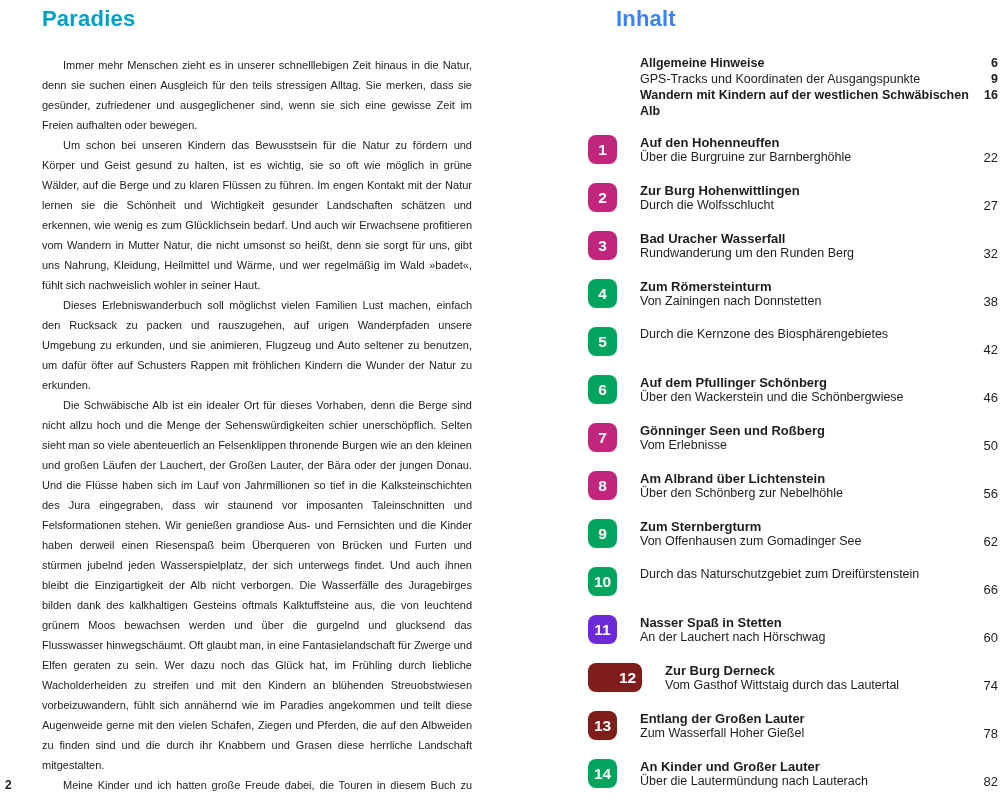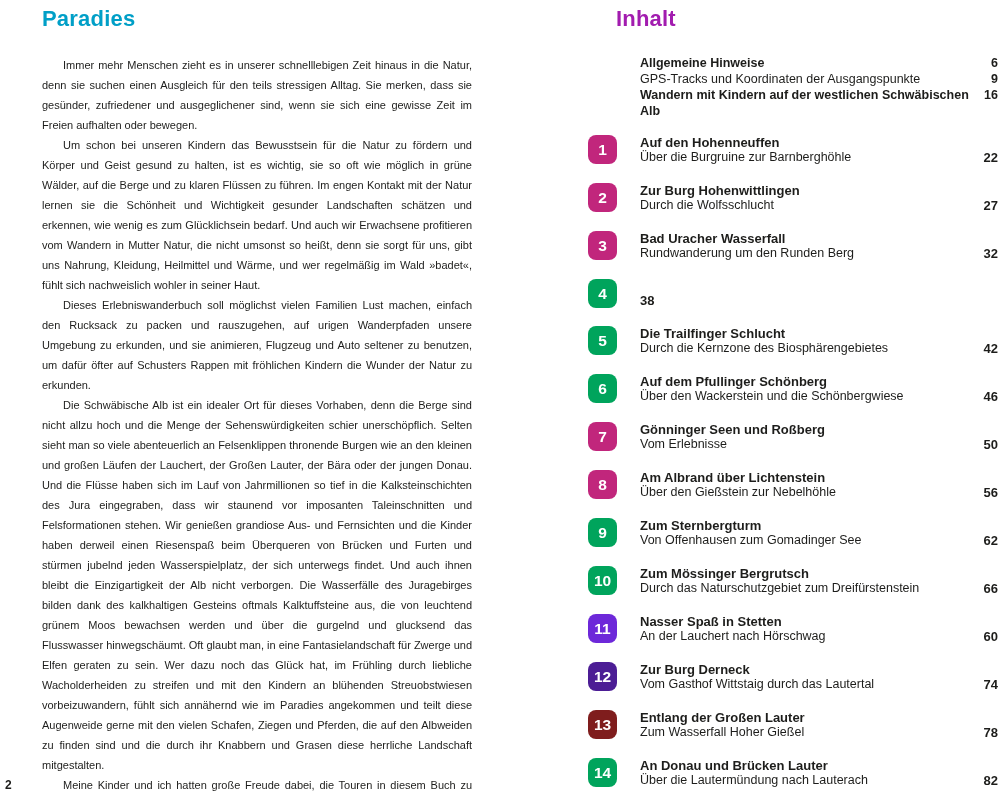--- a/index.html
+++ b/index.html
@@ -33,21 +33,21 @@
   .tour-list { margin-top: 16px; }
   .tour-row { display: flex; align-items: flex-start; margin-bottom: 18px; }
   .badge {
     width: 29px; height: 29px; border-radius: 8px; color: #fff;
     font-weight: 700; font-size: 15.5px; display: flex; align-items: center;
     justify-content: center; flex: 0 0 29px; margin-right: 23px;
   }
   .tour-text { flex: 1; min-height: 30px; }
   .tour-title { font-size: 13px; font-weight: 700; line-height: 15px; }
   .tour-subtitle { font-size: 12.5px; line-height: 15px; }
-  .tour-page { font-size: 13px; font-weight: 700; line-height: 15px; align-self: flex-end; margin-left: 0; }
+  .tour-page { font-size: 13px; font-weight: 400; line-height: 15px; align-self: flex-end; margin-left: 16px; }
 
   .folio { position: absolute; left: 5px; bottom: 8px; font-size: 12px; font-weight: 700; }
 </style>
 </head>
 <body>
 
 <div class="col-vorwort">
   <h1 class="section-title" style="color: rgb(0, 159, 199);">Paradies</h1>
   <div class="vorwort-body">
     <p>Immer mehr Menschen zieht es in unserer schnelllebigen Zeit hinaus in die Natur, denn sie suchen einen Ausgleich für den teils stressigen Alltag. Sie merken, dass sie gesünder, zufriedener und ausgeglichener sind, wenn sie sich eine gewisse Zeit im Freien aufhalten oder bewegen.</p>
@@ -56,21 +56,21 @@
     <p>Die Schwäbische Alb ist ein idealer Ort für dieses Vorhaben, denn die Berge sind nicht allzu hoch und die Menge der Sehenswürdigkeiten schier unerschöpflich. Selten sieht man so viele abenteuerlich an Felsenklippen thronende Burgen wie an den kleinen und großen Läufen der Lauchert, der Großen Lauter, der Bära oder der jungen Donau. Und die Flüsse haben sich im Lauf von Jahrmillionen so tief in die Kalksteinschichten des Jura eingegraben, dass wir staunend vor imposanten Taleinschnitten und Felsformationen stehen. Wir genießen grandiose Aus- und Fernsichten und die Kinder haben derweil einen Riesenspaß beim Überqueren von Brücken und Furten und stürmen jubelnd jeden Wasserspielplatz, der sich unterwegs findet. Und auch ihnen bleibt die Einzigartigkeit der Alb nicht verborgen. Die Wasserfälle des Juragebirges bilden dank des kalkhaltigen Gesteins oftmals Kalktuffsteine aus, die von leuchtend grünem Moos bewachsen werden und über die gurgelnd und glucksend das Flusswasser hinwegschäumt. Oft glaubt man, in eine Fantasielandschaft für Zwerge und Elfen geraten zu sein. Wer dazu noch das Glück hat, im Frühling durch liebliche Wacholderheiden zu streifen und mit den Kindern an blühenden Streuobstwiesen vorbeizuwandern, fühlt sich annähernd wie im Paradies angekommen und teilt diese Augenweide gerne mit den vielen Schafen, Ziegen und Pferden, die auf den Albweiden zu finden sind und die durch ihr Knabbern und Grasen diese herrliche Landschaft mitgestalten.</p>
     <p>Meine Kinder und ich hatten große Freude dabei, die Touren in diesem Buch zu unternehmen, und wir freuen uns, diese Erlebnisse mit anderen Menschen teilen zu können. Geteilte Freude ist doppelte Freude.</p>
   </div>
   <div class="signature">
     <span>Marcel Gisler</span>
     <span>Frühjahr 2023</span>
   </div>
 </div>
 
 <div class="col-inhalt">
-  <h1 class="section-title" style="color: #a21caf; margin-left: 28px;">Inhalt</h1>
+  <h1 class="section-title" style="color: #3b82f6; margin-left: 28px;">Inhalt</h1>
 
   <div class="front-matter">
     <div class="fm-row fm-bold">
       <span class="fm-label">Allgemeine Hinweise</span>
       <span class="fm-page">6</span>
     </div>
     <div class="fm-row">
       <span class="fm-label">GPS-Tracks und Koordinaten der Ausgangspunkte</span>
       <span class="fm-page">9</span>
     </div>
@@ -104,27 +104,30 @@
       <div class="badge" style="background: rgb(193, 38, 124);">3</div>
       <div class="tour-text">
         <div class="tour-title">Bad Uracher Wasserfall</div>
         <div class="tour-subtitle">Rundwanderung um den Runden Berg</div>
       </div>
       <div class="tour-page">32</div>
     </div>
 
     <div class="tour-row">
       <div class="badge" style="background: rgb(0, 164, 92);">4</div>
+      <div class="tour-text">
+        <div class="tour-title">Zum Römersteinturm</div>
+        <div class="tour-subtitle">Von Zainingen nach Donnstetten</div>
+      </div>
       <div class="tour-page">38</div>
     </div>
 
     <div class="tour-row">
       <div class="badge" style="background: rgb(0, 164, 92);">5</div>
       <div class="tour-text">
-        <div class="tour-title">Die Trailfinger Schlucht</div>
         <div class="tour-subtitle">Durch die Kernzone des Biosphärengebietes</div>
       </div>
       <div class="tour-page">42</div>
     </div>
 
     <div class="tour-row">
       <div class="badge" style="background: rgb(0, 164, 92);">6</div>
       <div class="tour-text">
         <div class="tour-title">Auf dem Pfullinger Schönberg</div>
         <div class="tour-subtitle">Über den Wackerstein und die Schönbergwiese</div>
@@ -138,74 +141,73 @@
         <div class="tour-title">Gönninger Seen und Roßberg</div>
         <div class="tour-subtitle">Vom Erlebnisse</div>
       </div>
       <div class="tour-page">50</div>
     </div>
 
     <div class="tour-row">
       <div class="badge" style="background: rgb(193, 38, 124);">8</div>
       <div class="tour-text">
         <div class="tour-title">Am Albrand über Lichtenstein</div>
-        <div class="tour-subtitle">Über den Gießstein zur Nebelhöhle</div>
+        <div class="tour-subtitle">Über den Schönberg zur Nebelhöhle</div>
       </div>
       <div class="tour-page">56</div>
     </div>
 
     <div class="tour-row">
       <div class="badge" style="background: rgb(0, 164, 92);">9</div>
       <div class="tour-text">
         <div class="tour-title">Zum Sternbergturm</div>
         <div class="tour-subtitle">Von Offenhausen zum Gomadinger See</div>
       </div>
       <div class="tour-page">62</div>
     </div>
 
     <div class="tour-row">
       <div class="badge" style="background: rgb(0, 164, 92);">10</div>
       <div class="tour-text">
-        <div class="tour-title">Zum Mössinger Bergrutsch</div>
         <div class="tour-subtitle">Durch das Naturschutzgebiet zum Dreifürstenstein</div>
       </div>
       <div class="tour-page">66</div>
     </div>
 
     <div class="tour-row">
       <div class="badge" style="background: #6d28d9;">11</div>
       <div class="tour-text">
         <div class="tour-title">Nasser Spaß in Stetten</div>
         <div class="tour-subtitle">An der Lauchert nach Hörschwag</div>
       </div>
       <div class="tour-page">60</div>
     </div>
 
     <div class="tour-row">
-      <div class="badge" style="background: #4c1d95;">12</div>
+      <div class="badge" style="background: #7f1d1d; padding-left: 25px;">12</div>
       <div class="tour-text">
         <div class="tour-title">Zur Burg Derneck</div>
         <div class="tour-subtitle">Vom Gasthof Wittstaig durch das Lautertal</div>
       </div>
       <div class="tour-page">74</div>
     </div>
 
     <div class="tour-row">
       <div class="badge" style="background: #7f1d1d;">13</div>
       <div class="tour-text">
         <div class="tour-title">Entlang der Großen Lauter</div>
         <div class="tour-subtitle">Zum Wasserfall Hoher Gießel</div>
       </div>
       <div class="tour-page">78</div>
     </div>
 
     <div class="tour-row">
       <div class="badge" style="background: rgb(0, 164, 92);">14</div>
       <div class="tour-text">
-        <div class="tour-title">An Donau und Brücken Lauter</div>
+        <div class="tour-title">An Kinder und Großer Lauter</div>
         <div class="tour-subtitle">Über die Lautermündung nach Lauterach</div>
       </div>
       <div class="tour-page">82</div>
     </div>
 
   </div>
 </div>
 
 <div class="folio">2</div>
 

